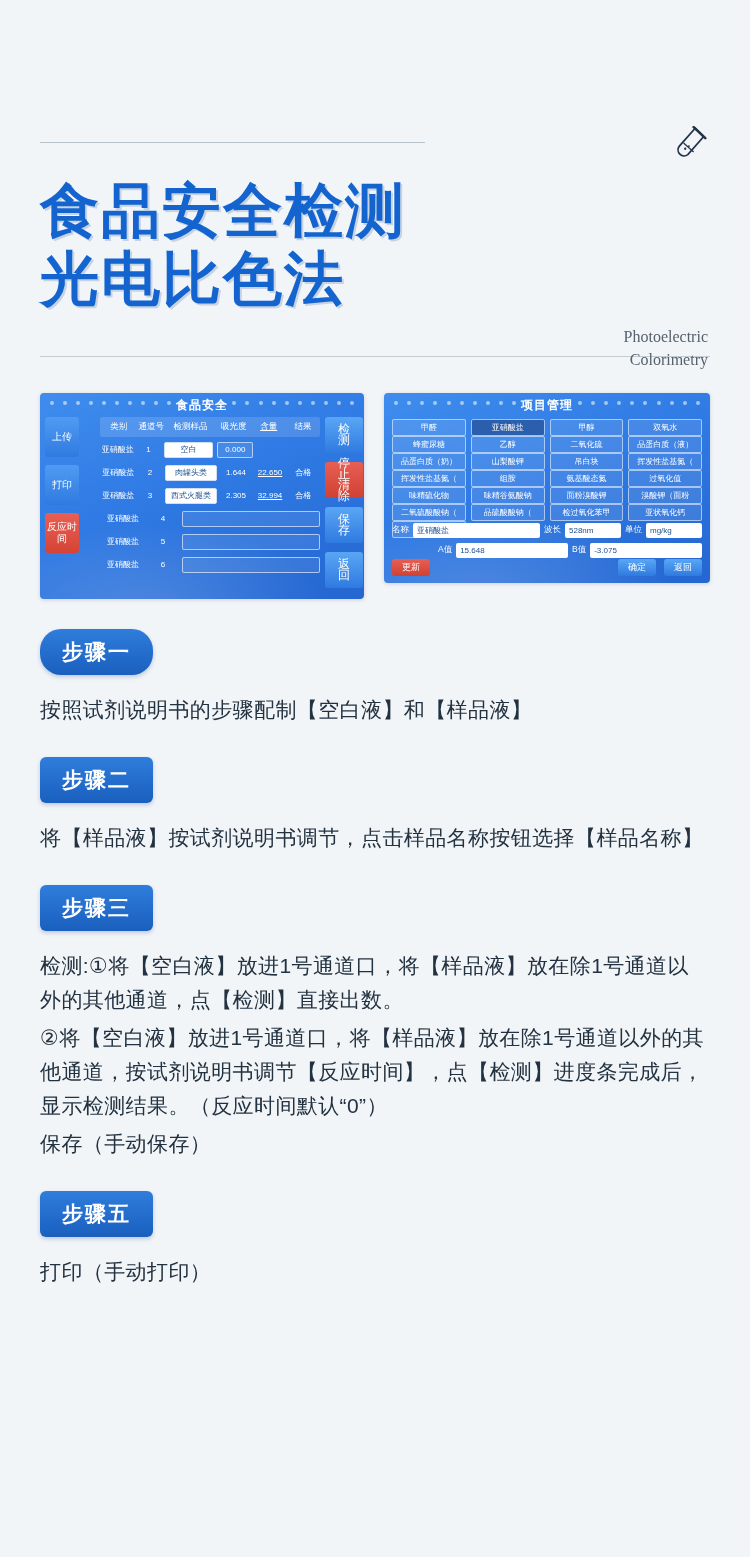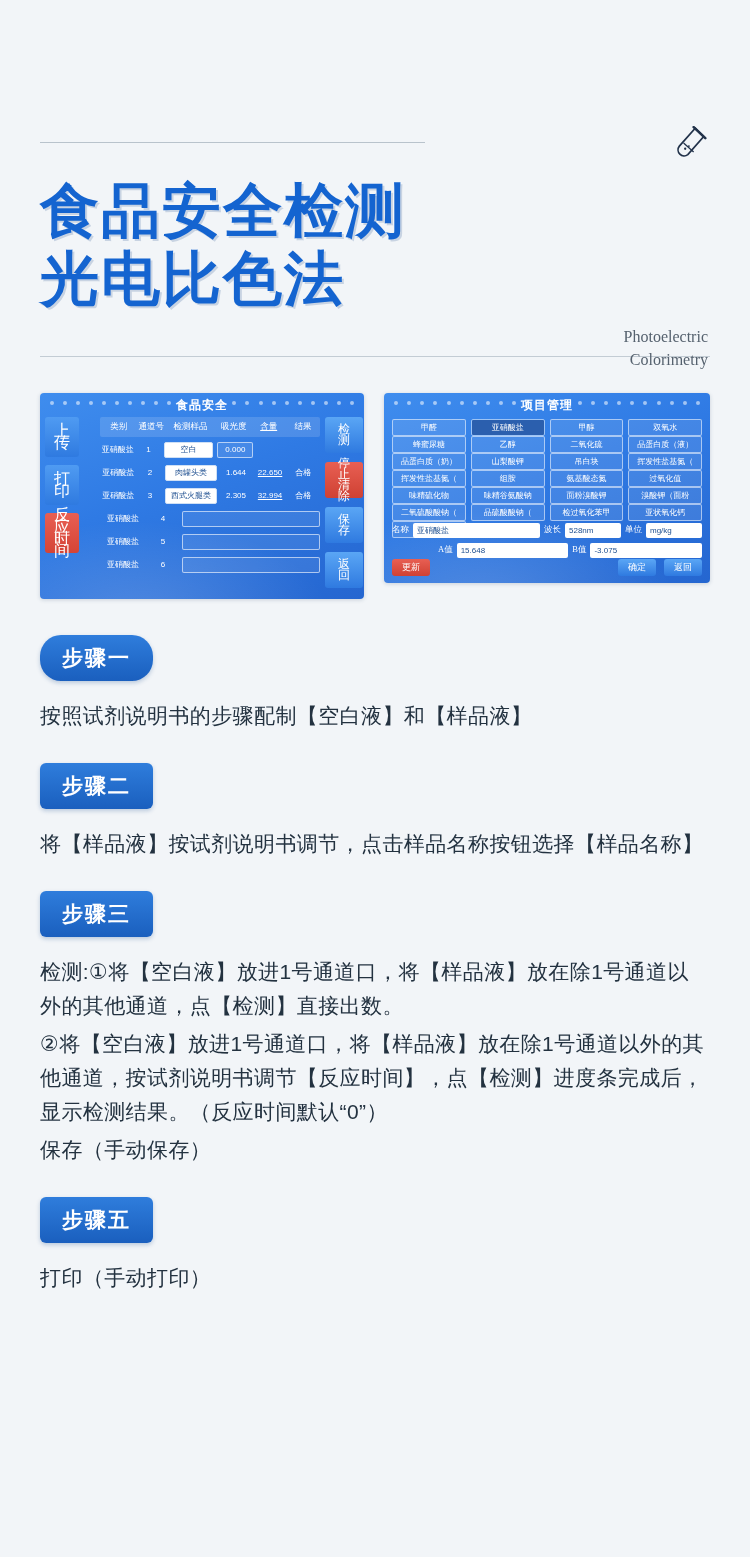--- a/index.html
+++ b/index.html
@@ -101,21 +101,21 @@
   .shot-title{
     position:absolute;top:4px;left:0;right:0;text-align:center;
     font-size:12px;color:#fff;font-weight:700;letter-spacing:1px;
   }
 
   
   .lside{position:absolute;left:5px;top:24px;width:34px;}
   .lside .btn{
     width:34px;height:40px;margin-bottom:8px;border-radius:3px;
     background:linear-gradient(180deg,#e85f53,#d44436);
-    color:#fff;font-size:16px;line-height:12px;
+    color:#fff;font-size:10px;line-height:12px;
     display:flex;align-items:center;justify-content:center;text-align:center;padding:2px;
     box-sizing:border-box;
   }
   .lside .btn.blue{background:linear-gradient(180deg,#4f9bf2,#2f7ae0);}
   .rside{position:absolute;right:5px;top:24px;width:34px;}
   .rside .btn{
     width:38px;height:36px;margin-bottom:9px;border-radius:3px;
     background:linear-gradient(180deg,#5aa6f5,#2f7ae0);
     color:#fff;font-size:12px;line-height:11px;
     display:flex;align-items:center;justify-content:center;text-align:center;padding:16px;
@@ -154,21 +154,21 @@
     display:grid;grid-template-columns:repeat(4,1fr);gap:0 5px;
   }
   .chip{
     height:15px;line-height:15px;text-align:center;font-size:8px;color:#fff;
     border:1px solid rgba(255,255,255,.55);border-radius:2px;background:rgba(255,255,255,.10);
     overflow:hidden;white-space:nowrap;
   }
   .chip.sel{background:#2b5fae;border-color:#9dc4f5;}
   .rfields{position:absolute;left:8px;right:8px;top:130px;font-size:8.5px;color:#fff;}
   .frow{display:flex;align-items:center;gap:4px;margin-bottom:5px;}
-  .flabel{white-space:nowrap;font-family:Liberation Serif, serif;}
+  .flabel{white-space:nowrap;}
   .fbox{
     flex:1;height:15px;line-height:15px;background:#fff;color:#1e4f90;
     border-radius:2px;padding:0 4px;box-sizing:border-box;font-size:8px;
   }
   .fbox.small{flex:0 0 56px;}
   .rfoot{position:absolute;left:8px;right:8px;bottom:7px;display:flex;align-items:center;}
   .btn-s{
     height:17px;line-height:17px;padding:0 10px;border-radius:3px;color:#fff;font-size:9px;
     background:linear-gradient(180deg,#5aa6f5,#2f7ae0);
   }
@@ -183,21 +183,21 @@
     background:linear-gradient(180deg,#2f7ddc,#1a5fbe);
     color:#fff;
     font-size:21px;
     font-weight:700;
     letter-spacing:2px;
     padding:9px 22px;
     border-radius:6px;
     margin:26px 0 18px 0;
     box-shadow:0 2px 4px rgba(20,70,140,.25);
   }
-  .step-badge.first{margin-top:6px;border-radius:21px;}
+  .step-badge.first{margin-top:0;border-radius:21px;}
   .step-text{
     font-size:21px;
     line-height:1.62;
     color:#233240;
     letter-spacing:.4px;
     margin:0 0 4px 0;
   }
 </style>
 </head>
 <body>

